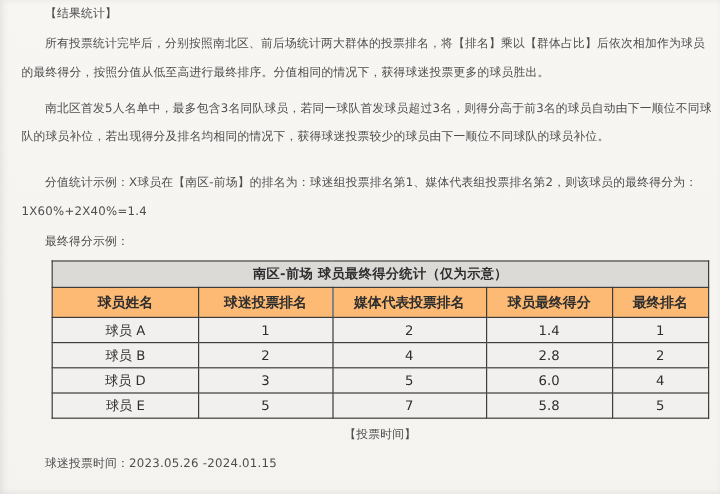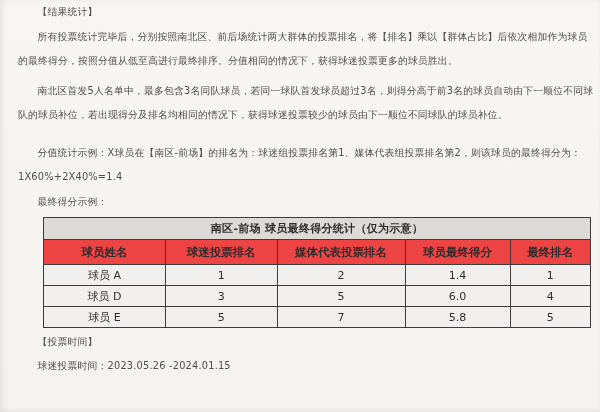--- a/index.html
+++ b/index.html
@@ -21,21 +21,21 @@
     line-height:24px;
     text-indent:2em;
     letter-spacing:0.2px;
   }
   .no-indent { text-indent:0; }
   .h-result  { margin-top:0; }
   .p1 { margin-top:1px; }
   .p2 { margin-top:6px; }
   .p3 { margin-top:14px; }
   .example-label { margin-top:1px; }
-  .h-votetime { margin-top:2px; }
+  .h-votetime { margin-top:2px;text-align:center; }
 
   table.score-table {
     width:548px;
     margin:3px 0 0 25px;
     border-collapse:collapse;
     table-layout:fixed;
     background:#f1f0ee;
     color:#2e2e2e;
   }
   table.score-table td, table.score-table th {
@@ -48,21 +48,21 @@
   }
   table.score-table .title-cell {
     background:#dbdad7;
     font-weight:bold;
     height:22px;
     font-size:11px;
     letter-spacing:0.3px;
     margin-left:11px;
   }
   table.score-table th {
-    background:#ef4444;
+    background:#fdba74;
     font-weight:bold;
     height:25px;
     font-size:11.5px;
     margin-left:33px;
   }
   table.score-table td { height:21px; }
 </style>
 </head>
 <body>
 
@@ -101,20 +101,27 @@
         <th>最终排名</th>
       </tr>
       <tr>
         <td>球员 A</td>
         <td>1</td>
         <td>2</td>
         <td>1.4</td>
         <td>1</td>
       </tr>
       <tr>
+        <td>球员 B</td>
+        <td>2</td>
+        <td>4</td>
+        <td>2.8</td>
+        <td>2</td>
+      </tr>
+      <tr>
         <td>球员 D</td>
         <td>3</td>
         <td>5</td>
         <td>6.0</td>
         <td>4</td>
       </tr>
       <tr>
         <td>球员 E</td>
         <td>5</td>
         <td>7</td>

